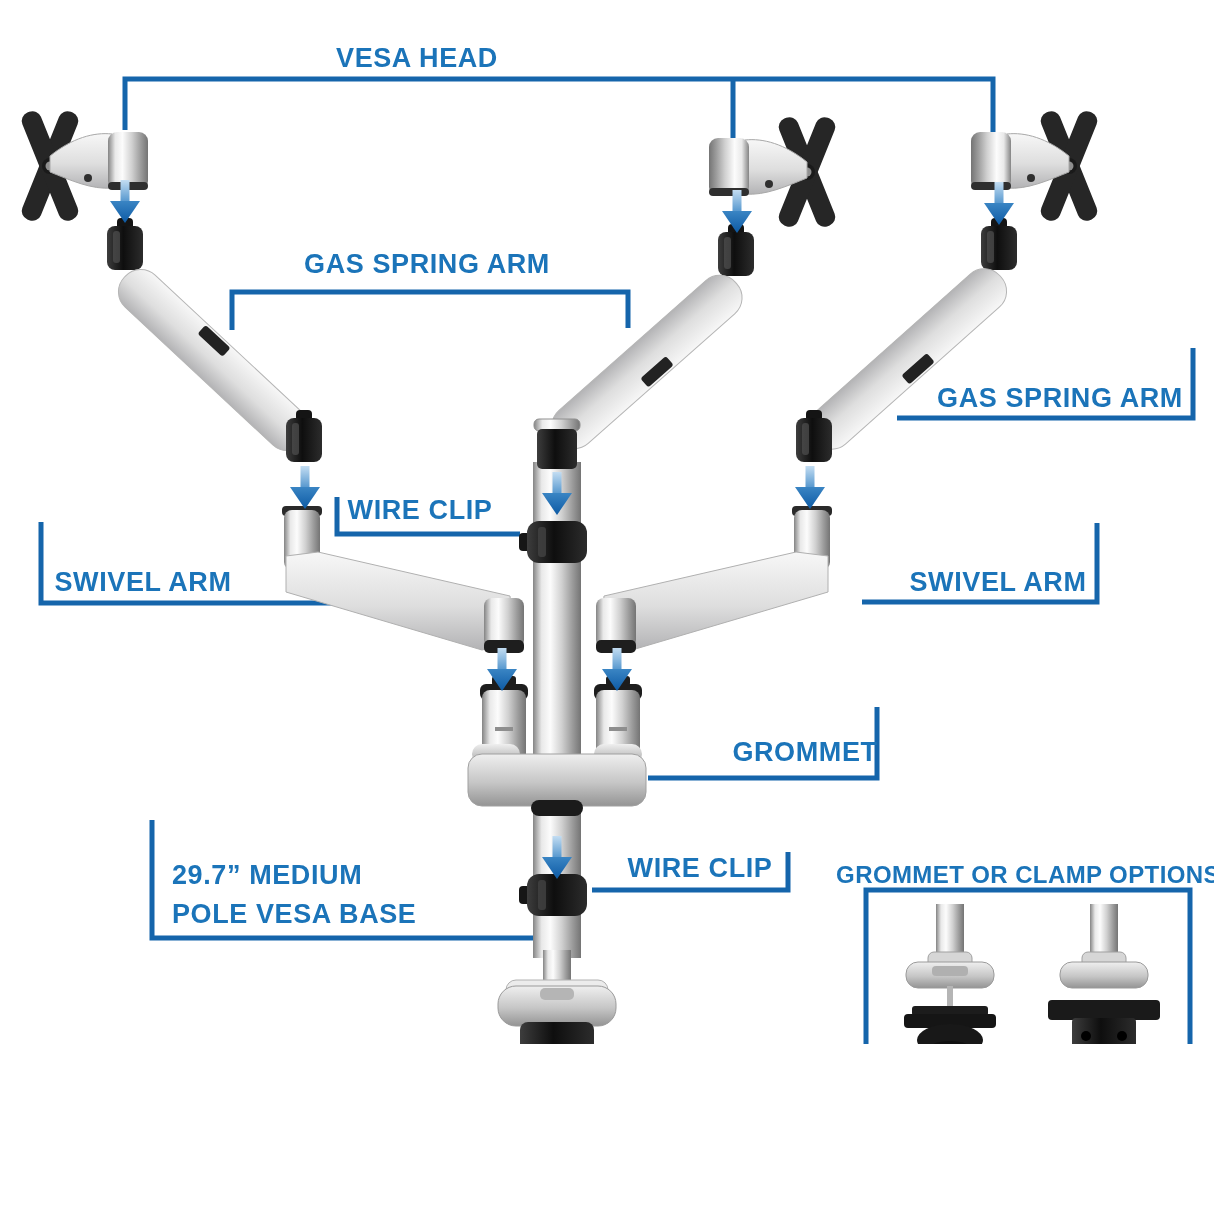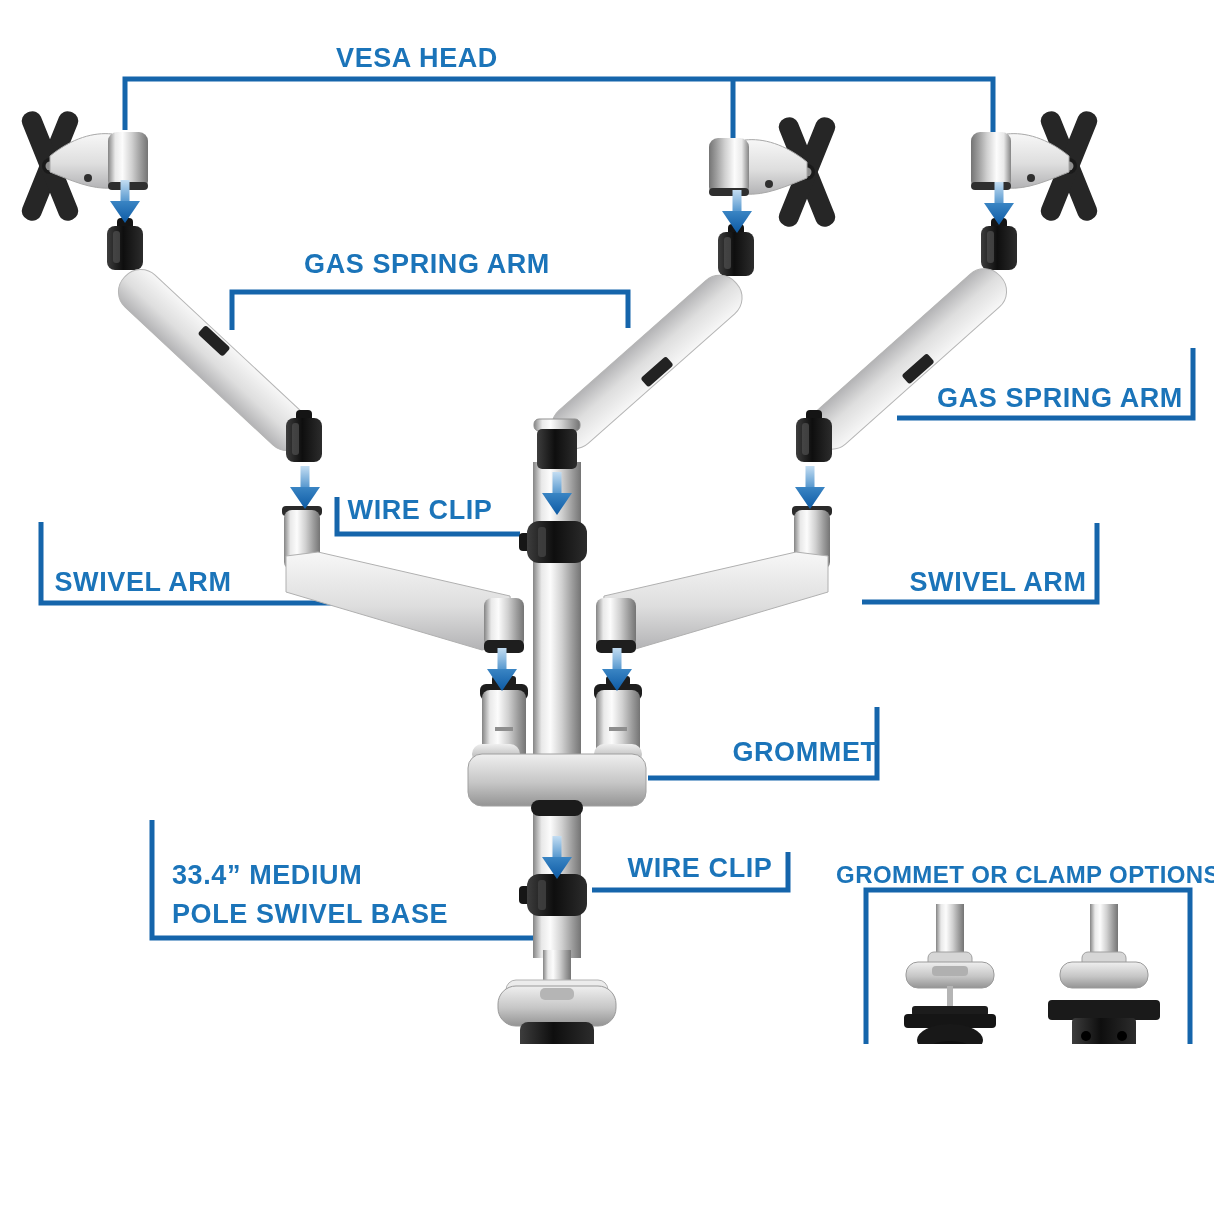--- a/index.html
+++ b/index.html
@@ -220,20 +220,20 @@
 
   <div class="lbl" style="left:420px;top:496px">WIRE CLIP</div>
 
   <div class="lbl" style="left:143px;top:568px">SWIVEL ARM</div>
 
   <div class="lbl" style="left:998px;top:568px">SWIVEL ARM</div>
 
   <div class="lbl" style="left:805px;top:738px">GROMMET</div>
 
   <div class="lbl left-align" style="left:172px;top:856px">
-    <div>33.4” MEDIUM</div>
-    <div>POLE SWIVEL BASE</div>
+    <div>29.7” MEDIUM</div>
+    <div>POLE VESA BASE</div>
   </div>
 
   <div class="lbl" style="left:700px;top:854px">WIRE CLIP</div>
 
   <div class="lbl small" style="left:1028px;top:862px">GROMMET OR CLAMP OPTIONS</div>
 </div>
 
 </body></html>

